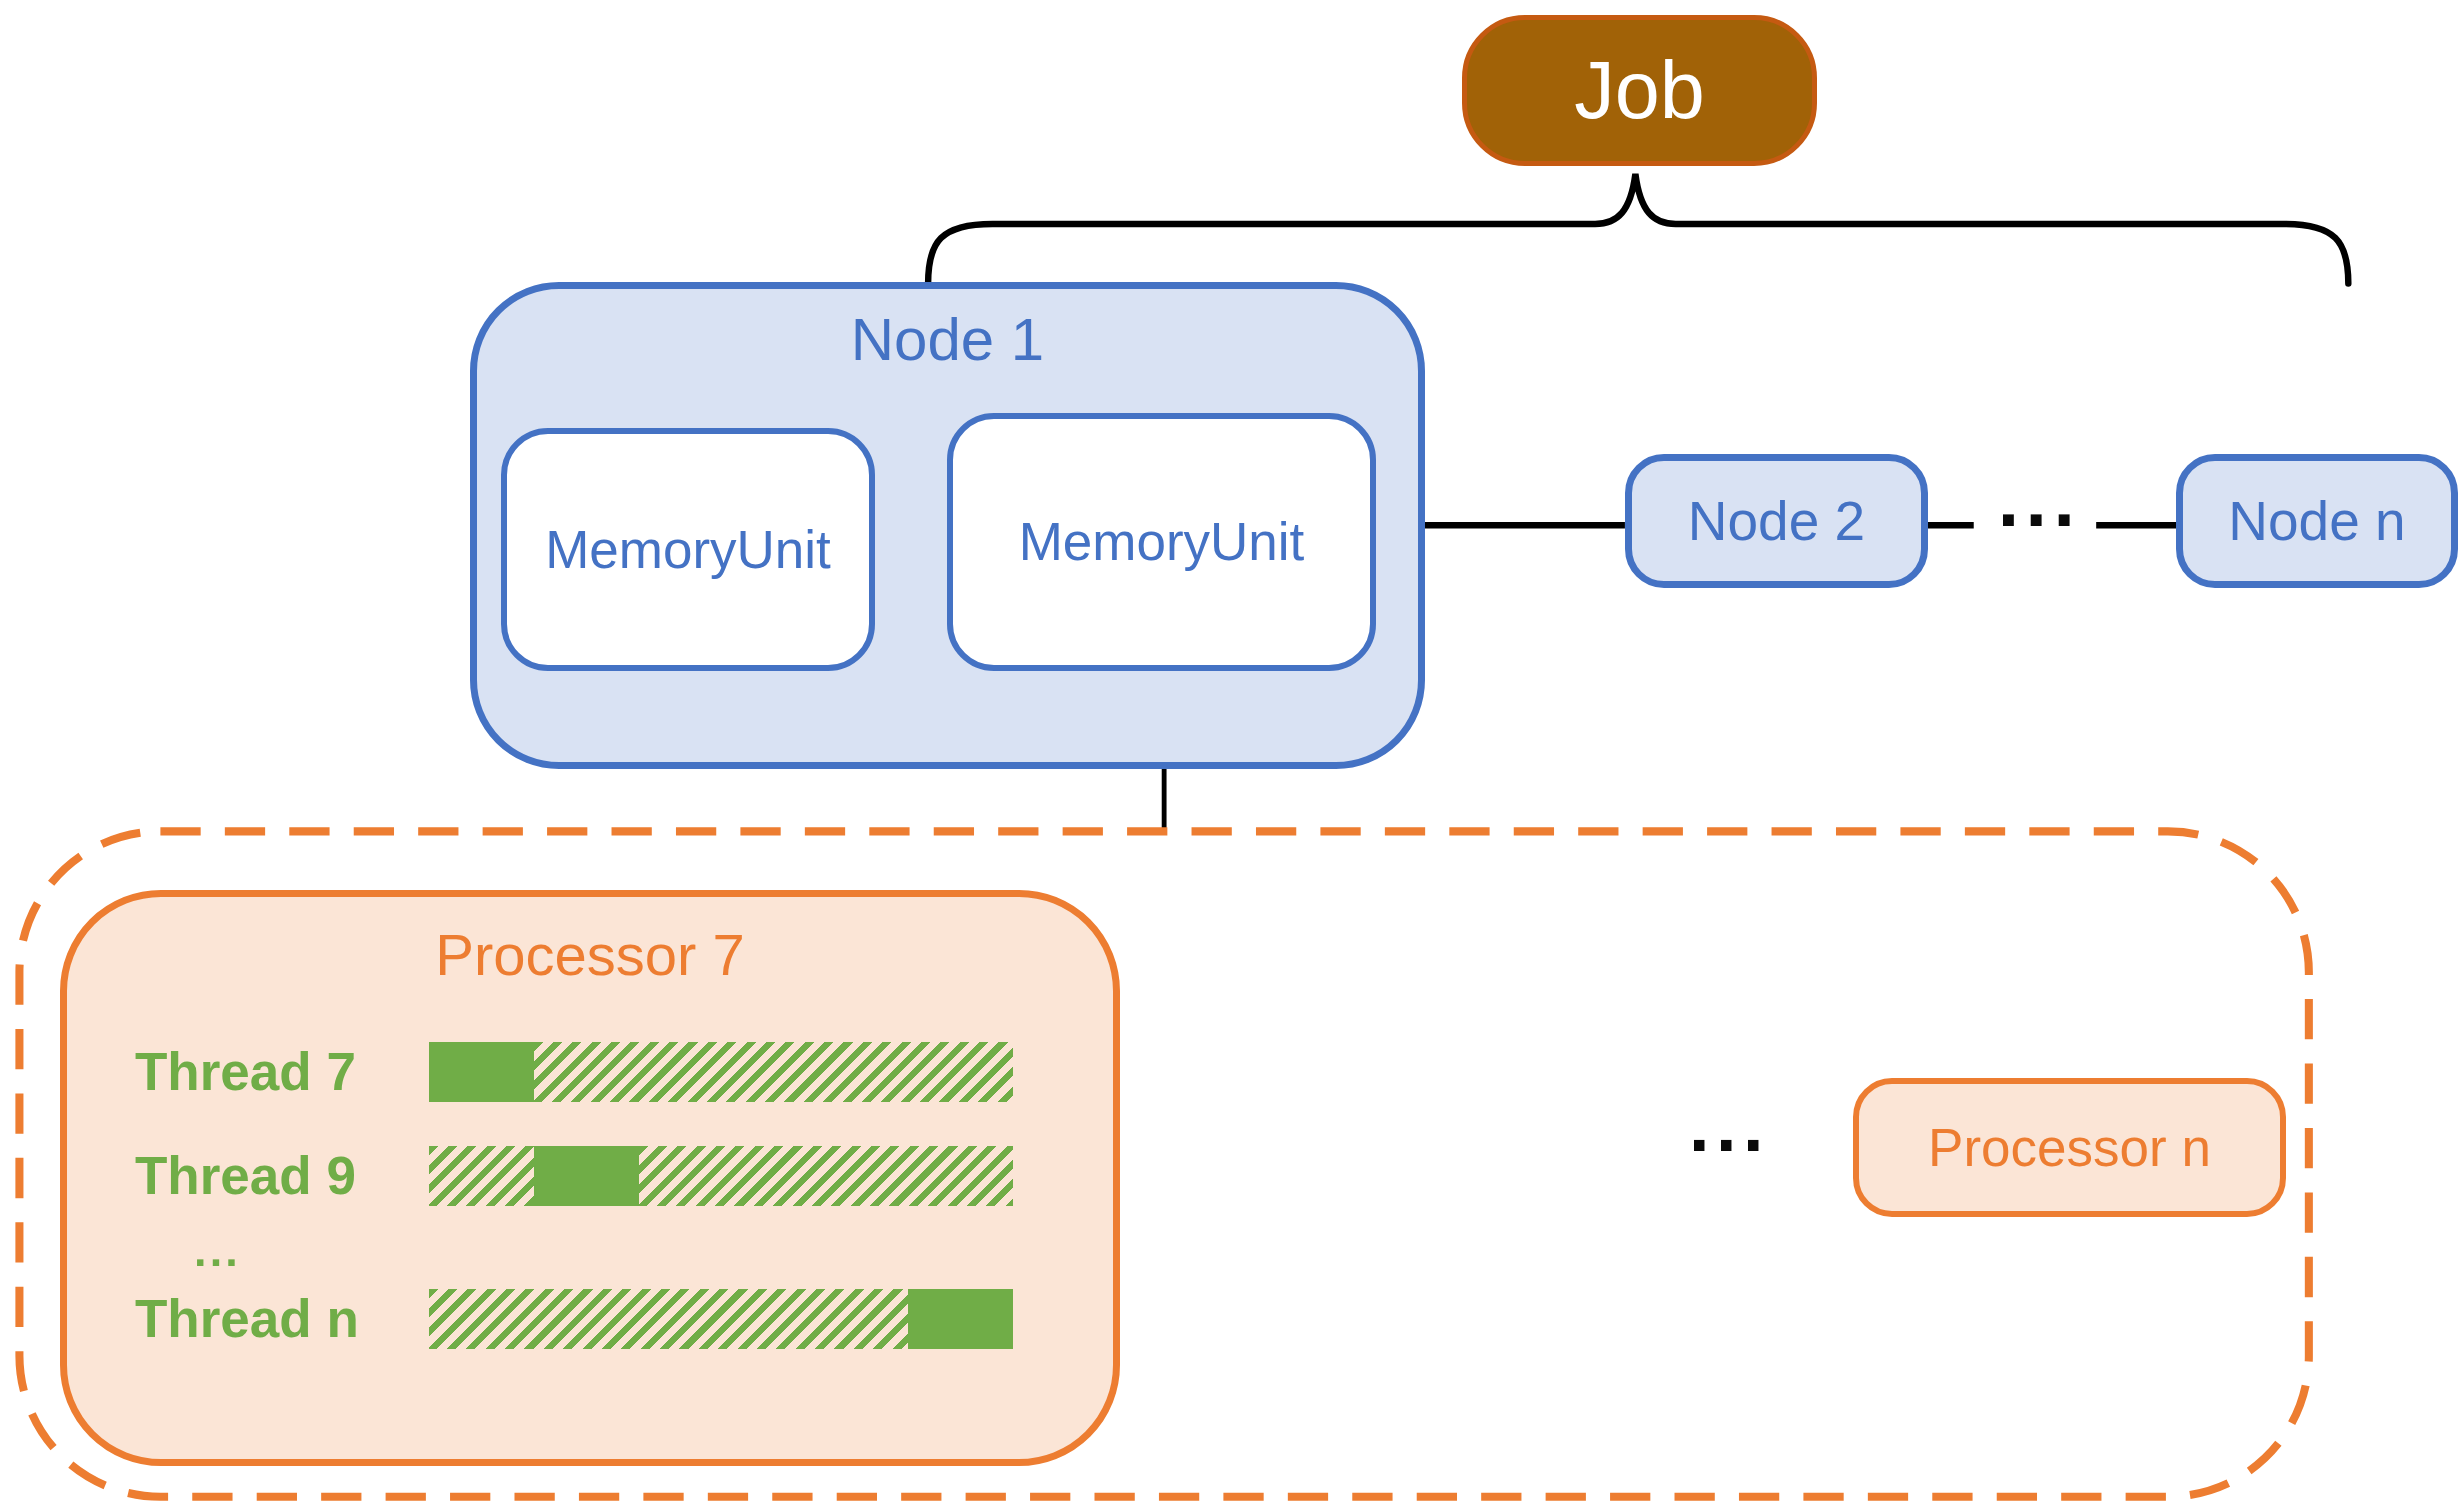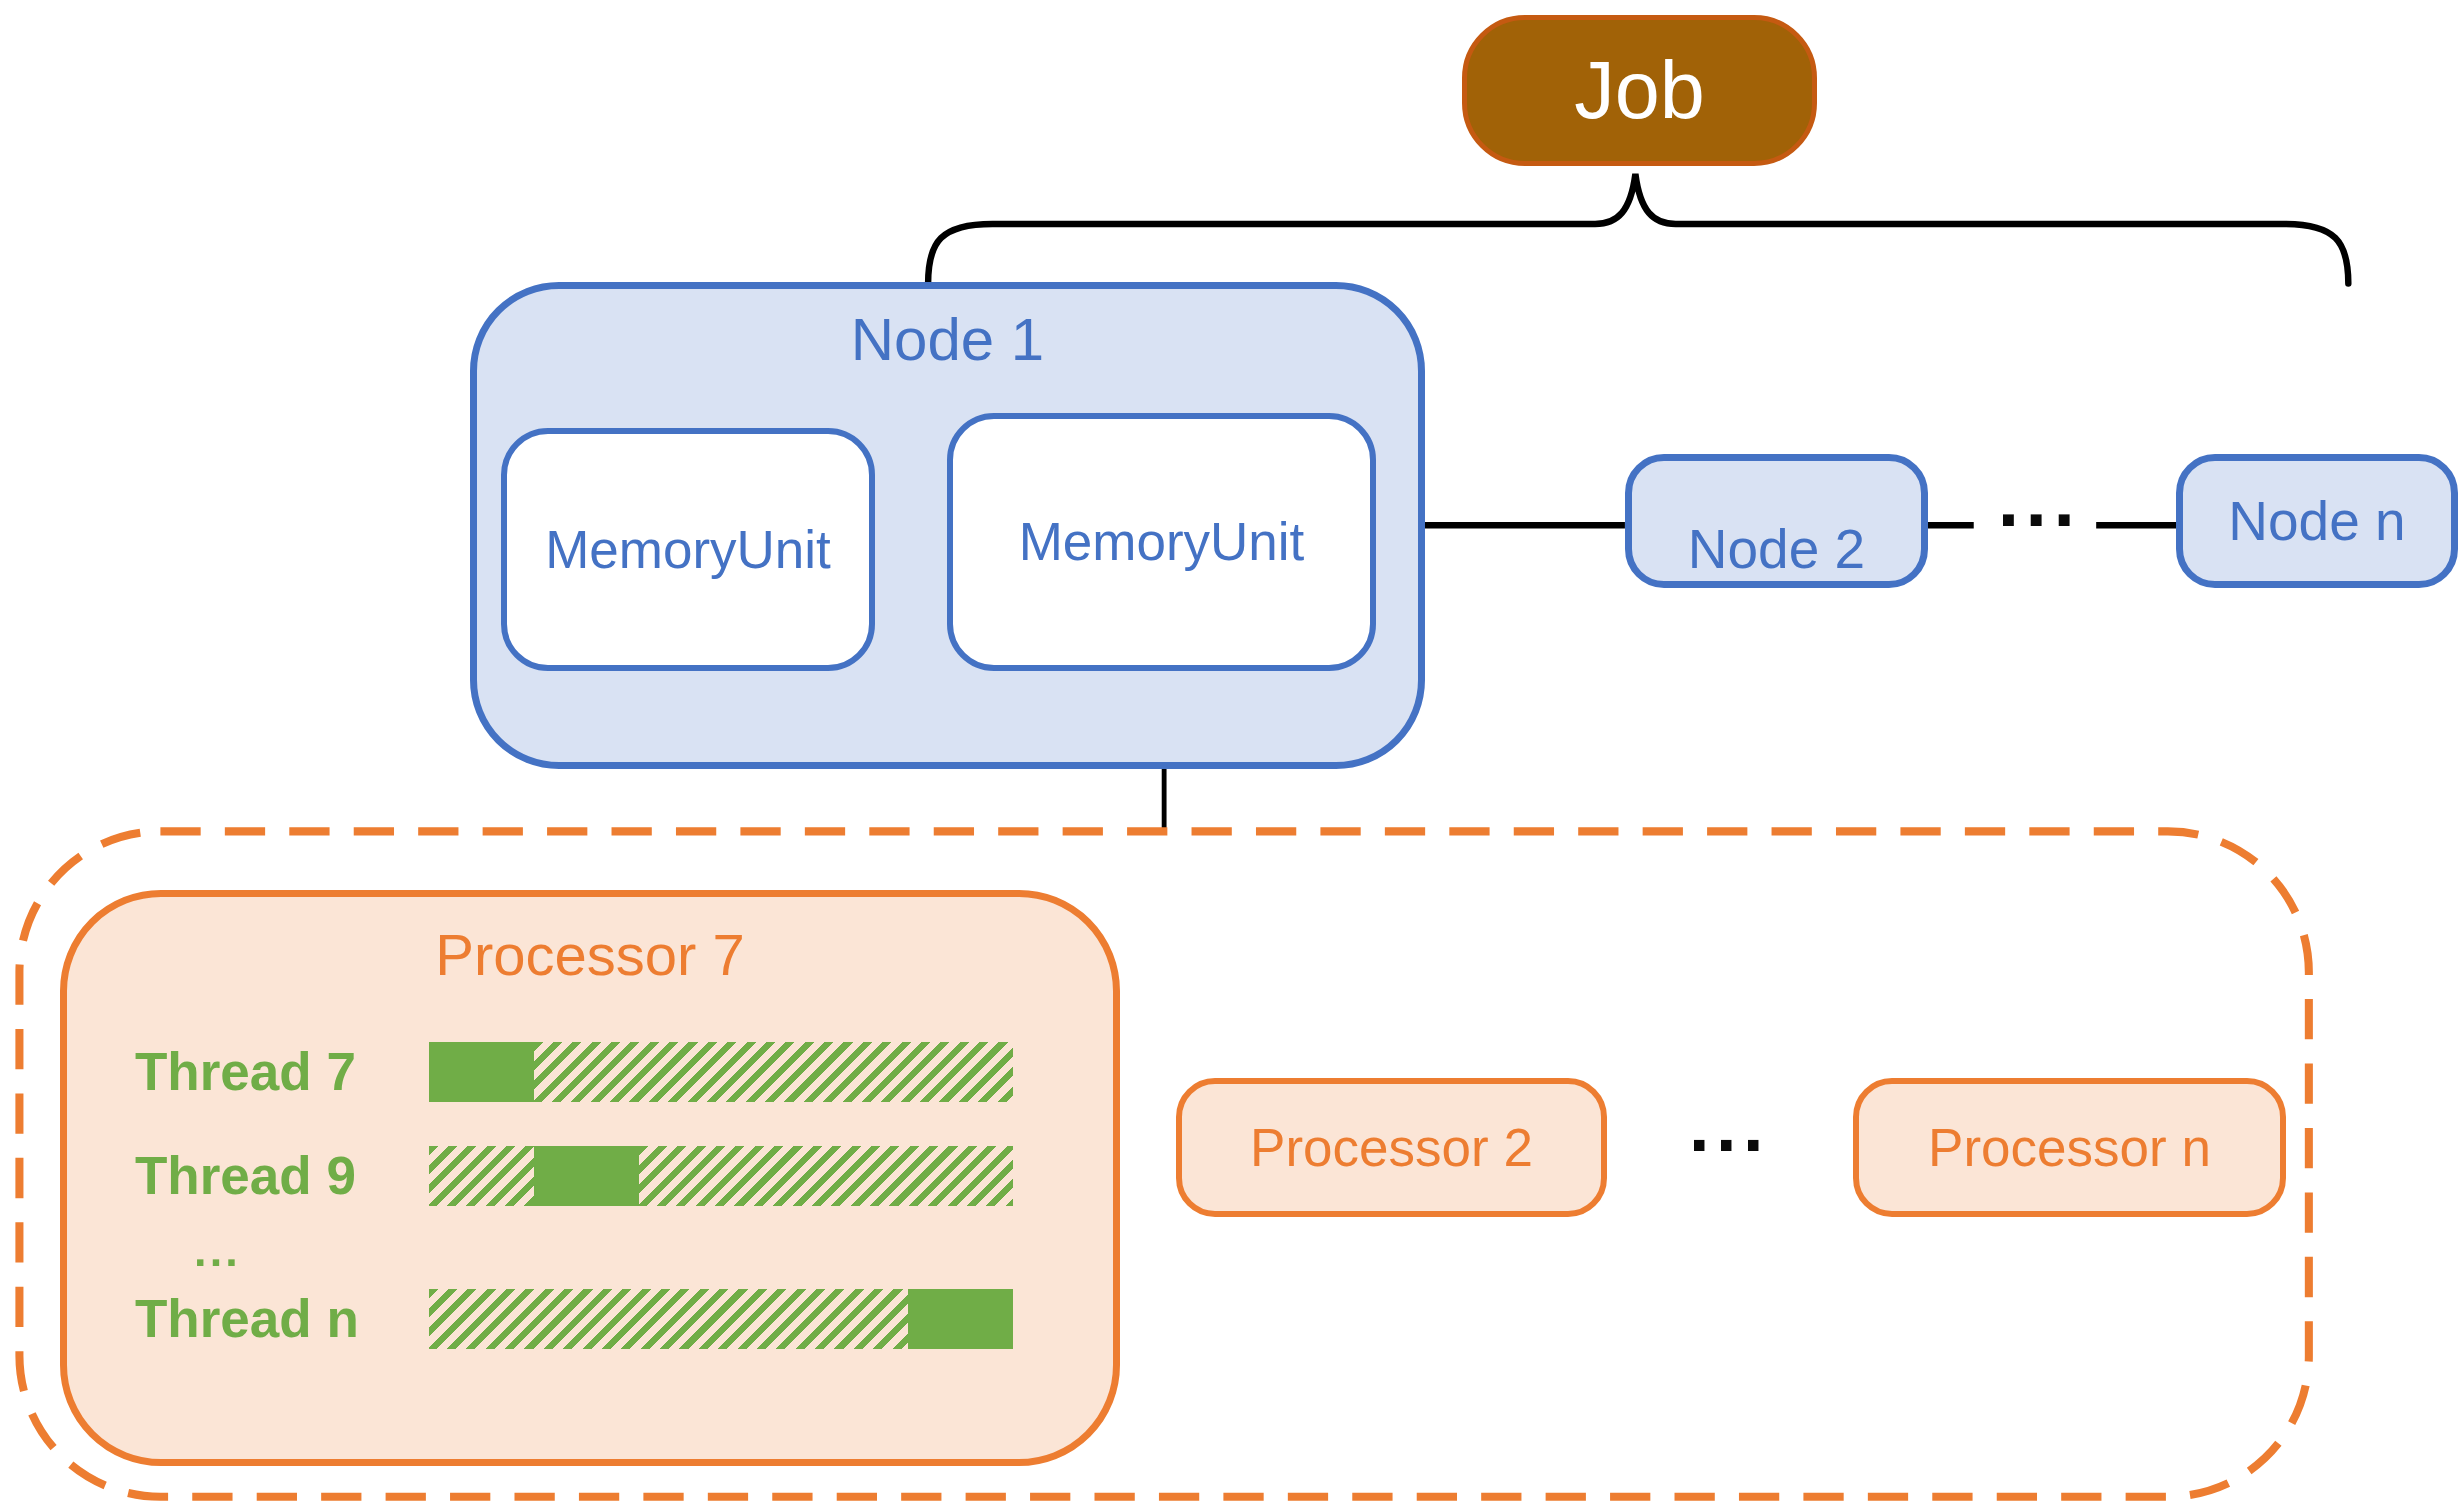--- a/index.html
+++ b/index.html
@@ -31,21 +31,21 @@
     color:#4472C4;font-size:53px;line-height:78px;
   }
   .unit.memory{left:501px;top:428px;width:374px;height:243px;}
   .unit.compute{left:947px;top:413px;width:429px;height:258px;}
 
   
   .nodesm{
     background:#D9E2F3;border:7.3px solid #4472C4;border-radius:39px;
     color:#4472C4;font-size:55px;
   }
-  .node2{left:1625px;top:454px;width:303px;height:134px;align-items:flex-end;}
+  .node2{left:1625px;top:454px;width:303px;height:134px;}
   .noden{left:2176px;top:454px;width:282px;height:134px;}
 
   .ellipsis{
     position:absolute;z-index:3;color:#0a0a0a;font-weight:bold;text-align:center;
     letter-spacing:6.4px;line-height:1;
   }
   .node-dots{left:1979px;top:461px;width:121px;font-size:77px;}
   .proc-dots{left:1649px;top:1089px;width:161px;font-size:74px;}
 
   
@@ -142,22 +142,19 @@
     </div>
 
   <div class="ellipsis thread-dots">...</div>
 
   <div class="thread-label tn">Thread n</div>
   <div class="thread-bar tn">
       <div class="seg hatched" style="width: 82%;"></div>
       <div class="seg solid" style="width: 18%;"></div>
     </div>
 
-  <div class="box procsm proc2">
-    <span>Processor 2</span>
-  </div>
   <div class="ellipsis proc-dots">...</div>
   <div class="box procsm procn">
     <span>Processor n</span>
   </div>
 
 </div>
 
 
 </body></html>

